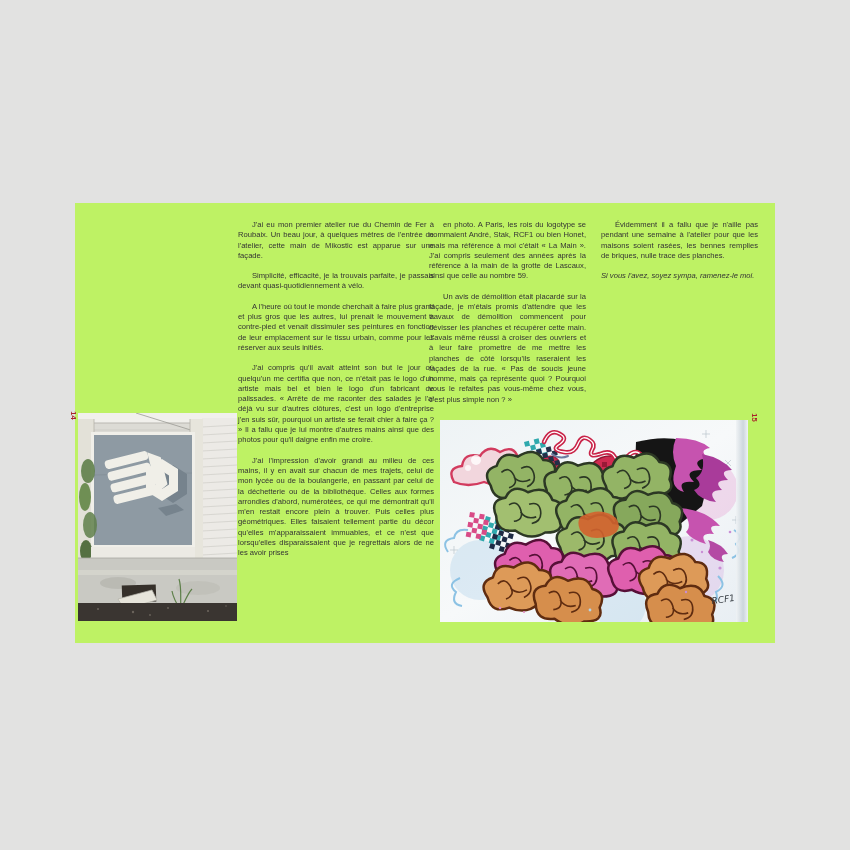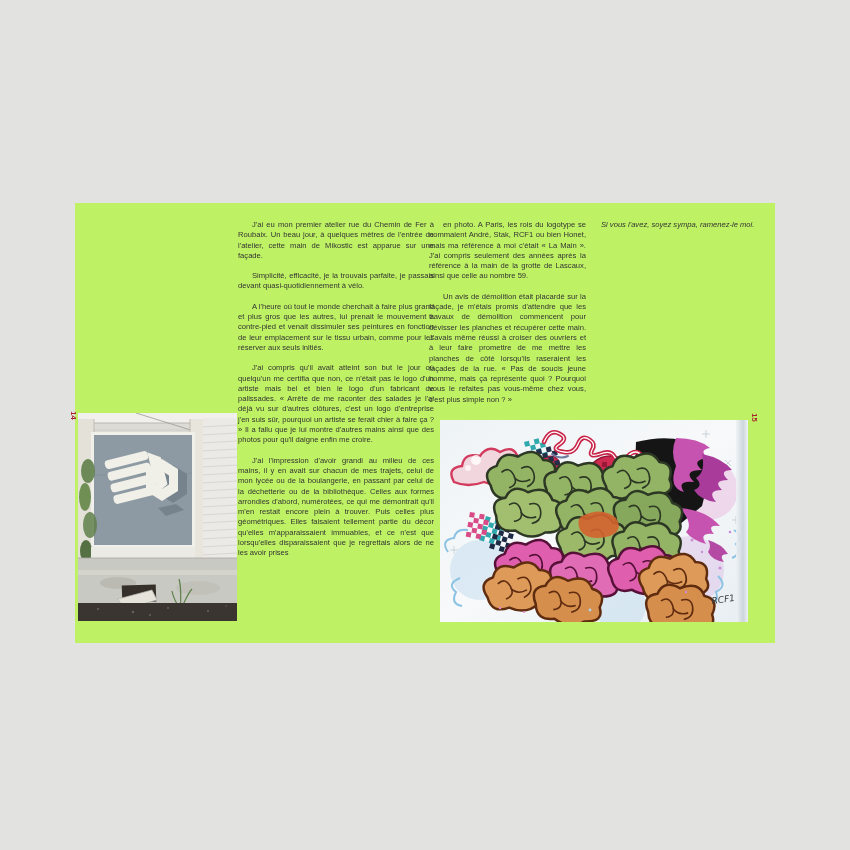--- a/index.html
+++ b/index.html
@@ -145,20 +145,21 @@
     <p>J'ai compris qu'il avait atteint son but le jour où quelqu'un me certifia que non, ce n'était pas le logo d'un artiste mais bel et bien le logo d'un fabricant de palissades. « Arrête de me raconter des salades je l'ai déjà vu sur d'autres clôtures, c'est un logo d'entreprise j'en suis sûr, pourquoi un artiste se ferait chier à faire ça ? » Il a fallu que je lui montre d'autres mains ainsi que des photos pour qu'il daigne enfin me croire.</p>
     <p>J'ai l'impression d'avoir grandi au milieu de ces mains, il y en avait sur chacun de mes trajets,  celui de mon lycée ou de la boulangerie, en passant par celui de la déchetterie ou de la bibliothèque. Celles aux formes arrondies d'abord, numérotées, ce qui me démontrait qu'il m'en restait encore plein à trouver. Puis celles plus géométriques. Elles faisaient tellement partie du décor qu'elles m'apparaissaient immuables, et ce n'est que lorsqu'elles disparaissaient que je regrettais alors de ne les avoir prises</p>
   </div>
 
   <div class="col col2">
     <p>en photo. A Paris, les rois du logotype se nommaient André, Stak, RCF1 ou bien Honet, mais ma référence à moi c'était « La Main ». J'ai compris seulement des années après la référence à la main de la grotte de Lascaux, ainsi que celle au nombre 59.</p>
     <p>Un avis de démolition était placardé sur la façade, je m'étais promis d'attendre que les travaux de démolition commencent pour dévisser les planches et récupérer cette main. J'avais même réussi à croiser des ouvriers et à leur faire promettre de me mettre les planches de côté lorsqu'ils raseraient les façades de la rue. « Pas de soucis jeune homme, mais ça représente quoi ? Pourquoi vous le refaites pas vous-même chez vous, c'est plus simple non ? »</p>
   </div>
 
   <div class="col col3">
+    <p>Évidemment il a fallu que je n'aille pas pendant une semaine à l'atelier pour que les maisons soient rasées, les bennes remplies de briques, nulle trace des planches.</p>
     <p class="note">Si vous l'avez, soyez sympa, ramenez-le moi.</p>
   </div>
 
   <div class="art-photo">
     <svg width="308" height="202" viewBox="0 0 308 202">
       <defs>
         <linearGradient id="paper" x1="0" y1="0" x2="1" y2="1">
           <stop offset="0" stop-color="#eef3f5"></stop>
           <stop offset="0.5" stop-color="#f7f9fa"></stop>
           <stop offset="1" stop-color="#e8eef3"></stop>

